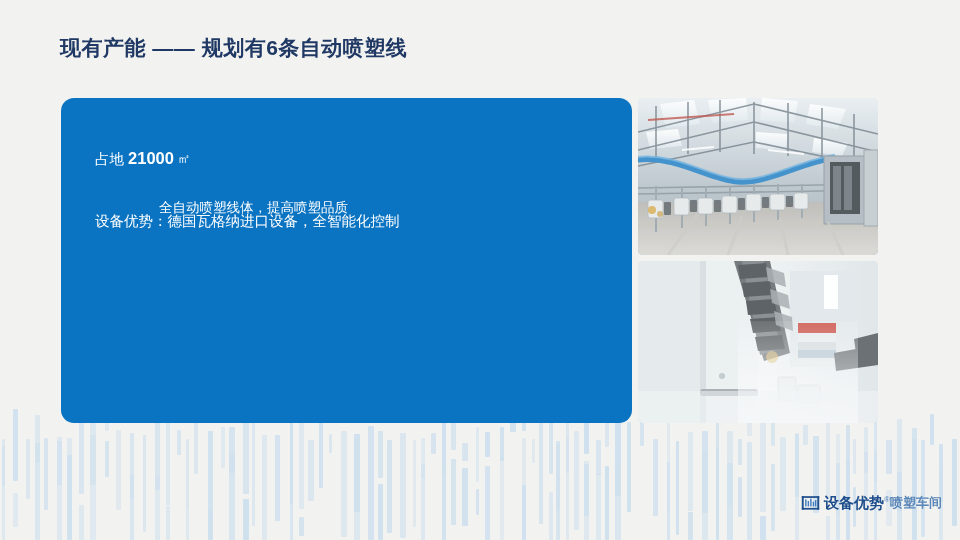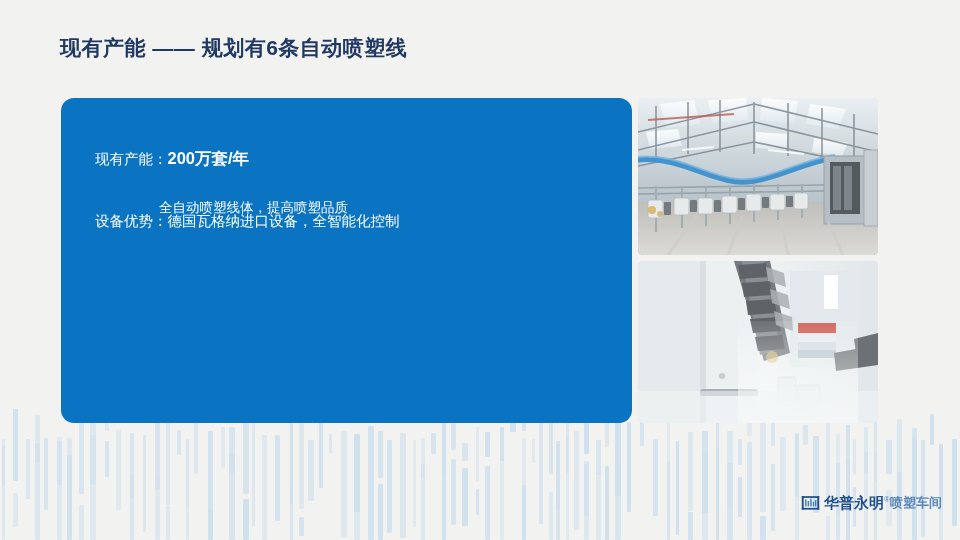--- a/index.html
+++ b/index.html
@@ -289,21 +289,21 @@
     <div class="bar" style="left: 930px; width: 4px; height: 30.4449px; bottom: 95.3685px; background: rgb(207, 224, 238); opacity: 0.97;"></div>
     <div class="bar" style="left: 939px; width: 4px; height: 58.9386px; bottom: 37.5701px; background: rgb(207, 224, 238); opacity: 0.97;"></div>
     <div class="bar" style="left: 939px; width: 4px; height: 72.6659px; bottom: 0px; background: rgb(207, 224, 238); opacity: 0.6;"></div>
     <div class="bar" style="left: 952px; width: 5px; height: 87.0874px; bottom: 13.8261px; background: rgb(207, 224, 238); opacity: 0.98;"></div>
   </div>
 
 <div id="slide-title">现有产能 —— 规划有6条自动喷塑线</div>
 
 <div id="info-panel">
   <div class="info-line">
-    <span>现有产能：</span><span class="em">200万套/年</span>
+    <span>占地 </span><span class="em">21000</span><span class="sup"> ㎡</span>
   </div>
   <div class="info-line indented">
     <span>全自动喷塑线体，提高喷塑品质</span>
   </div>
   <div class="info-line">
     <span>设备优势：德国瓦格纳进口设备，全智能化控制</span>
   </div>
 </div>
 
 <div class="photo" id="photo-factory-line">
@@ -493,15 +493,15 @@
     <rect x="1" y="4" width="2.4" height="17" fill="#1f4e8c"></rect>
     <rect x="20.6" y="4" width="2.4" height="17" fill="#1f4e8c"></rect>
     <rect x="1" y="4" width="22" height="2.2" fill="#1f4e8c"></rect>
     <rect x="1" y="18.8" width="22" height="2.2" fill="#1f4e8c"></rect>
     <rect x="5.2" y="8" width="1.8" height="9" fill="#3f7bbd"></rect>
     <rect x="8.4" y="10" width="1.8" height="7" fill="#3f7bbd"></rect>
     <rect x="11.6" y="7" width="1.8" height="10" fill="#3f7bbd"></rect>
     <rect x="14.8" y="11" width="1.8" height="6" fill="#3f7bbd"></rect>
     <rect x="17.6" y="9" width="1.8" height="8" fill="#3f7bbd"></rect>
   </svg>
-  <span class="brand"><span>华普永明</span><span class="reg">®</span></span>
+  <span class="brand"><span>设备优势</span><span class="reg">®</span></span>
   <span class="sub">喷塑车间</span>
 </div>
 
 </body></html>

